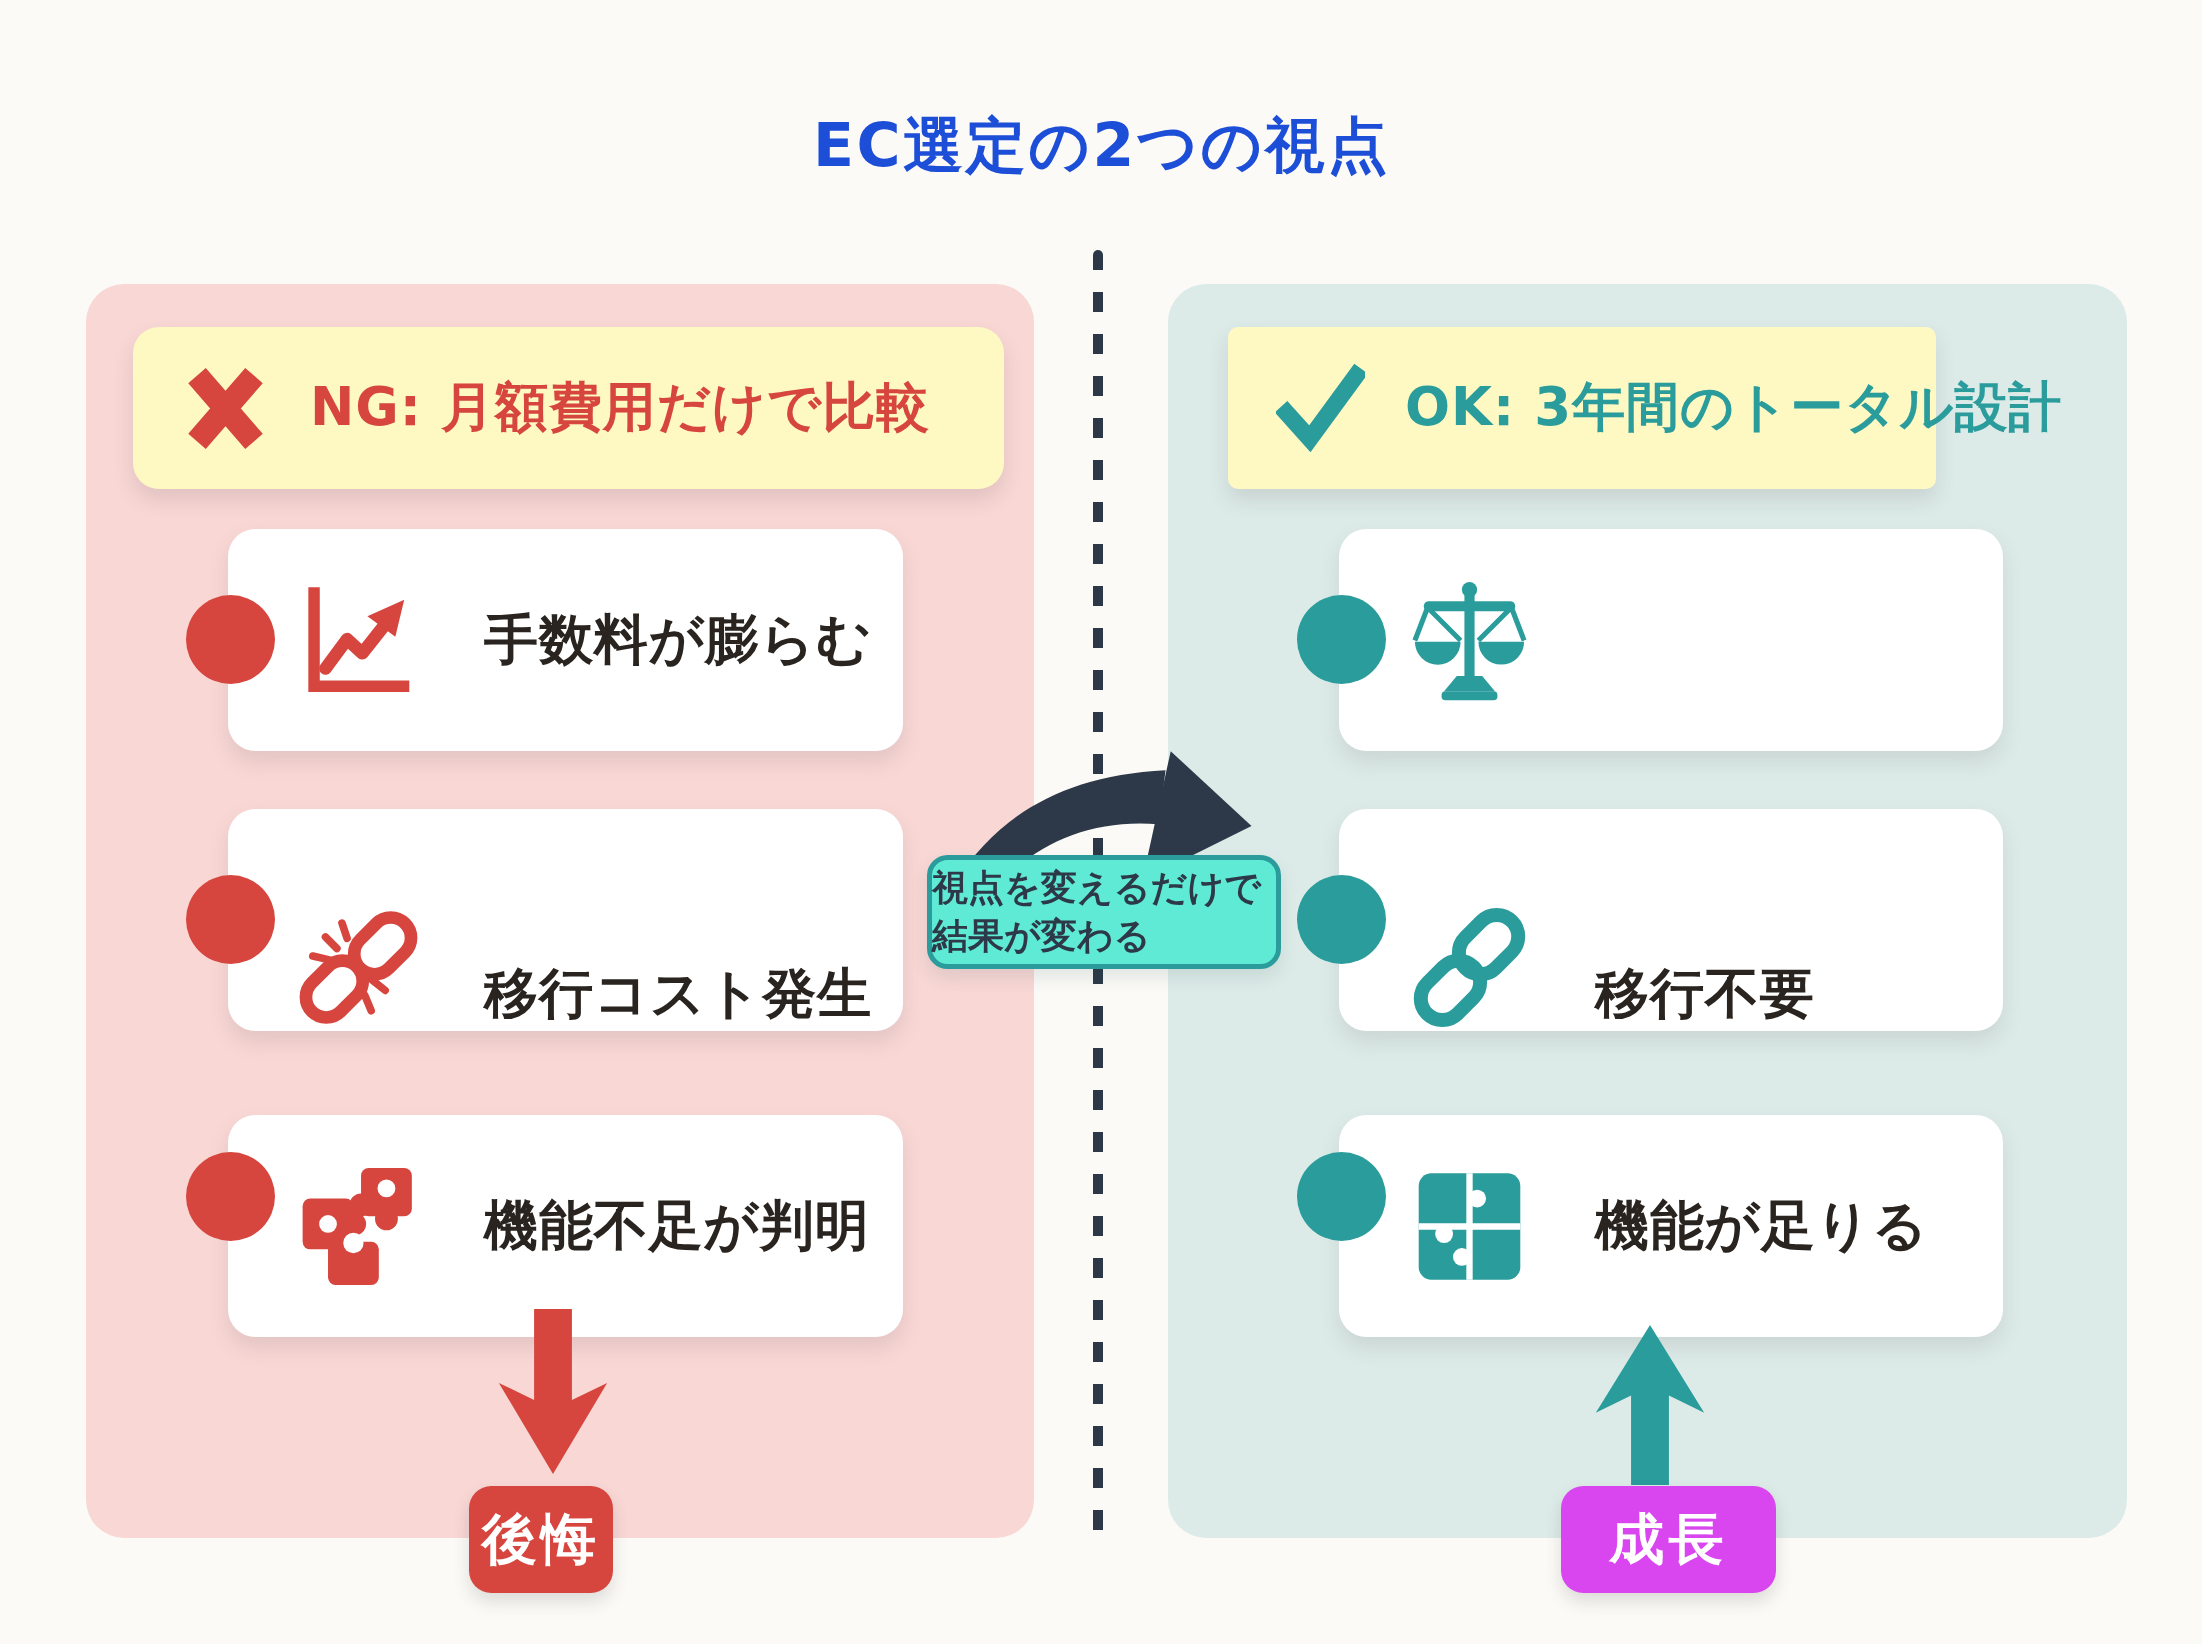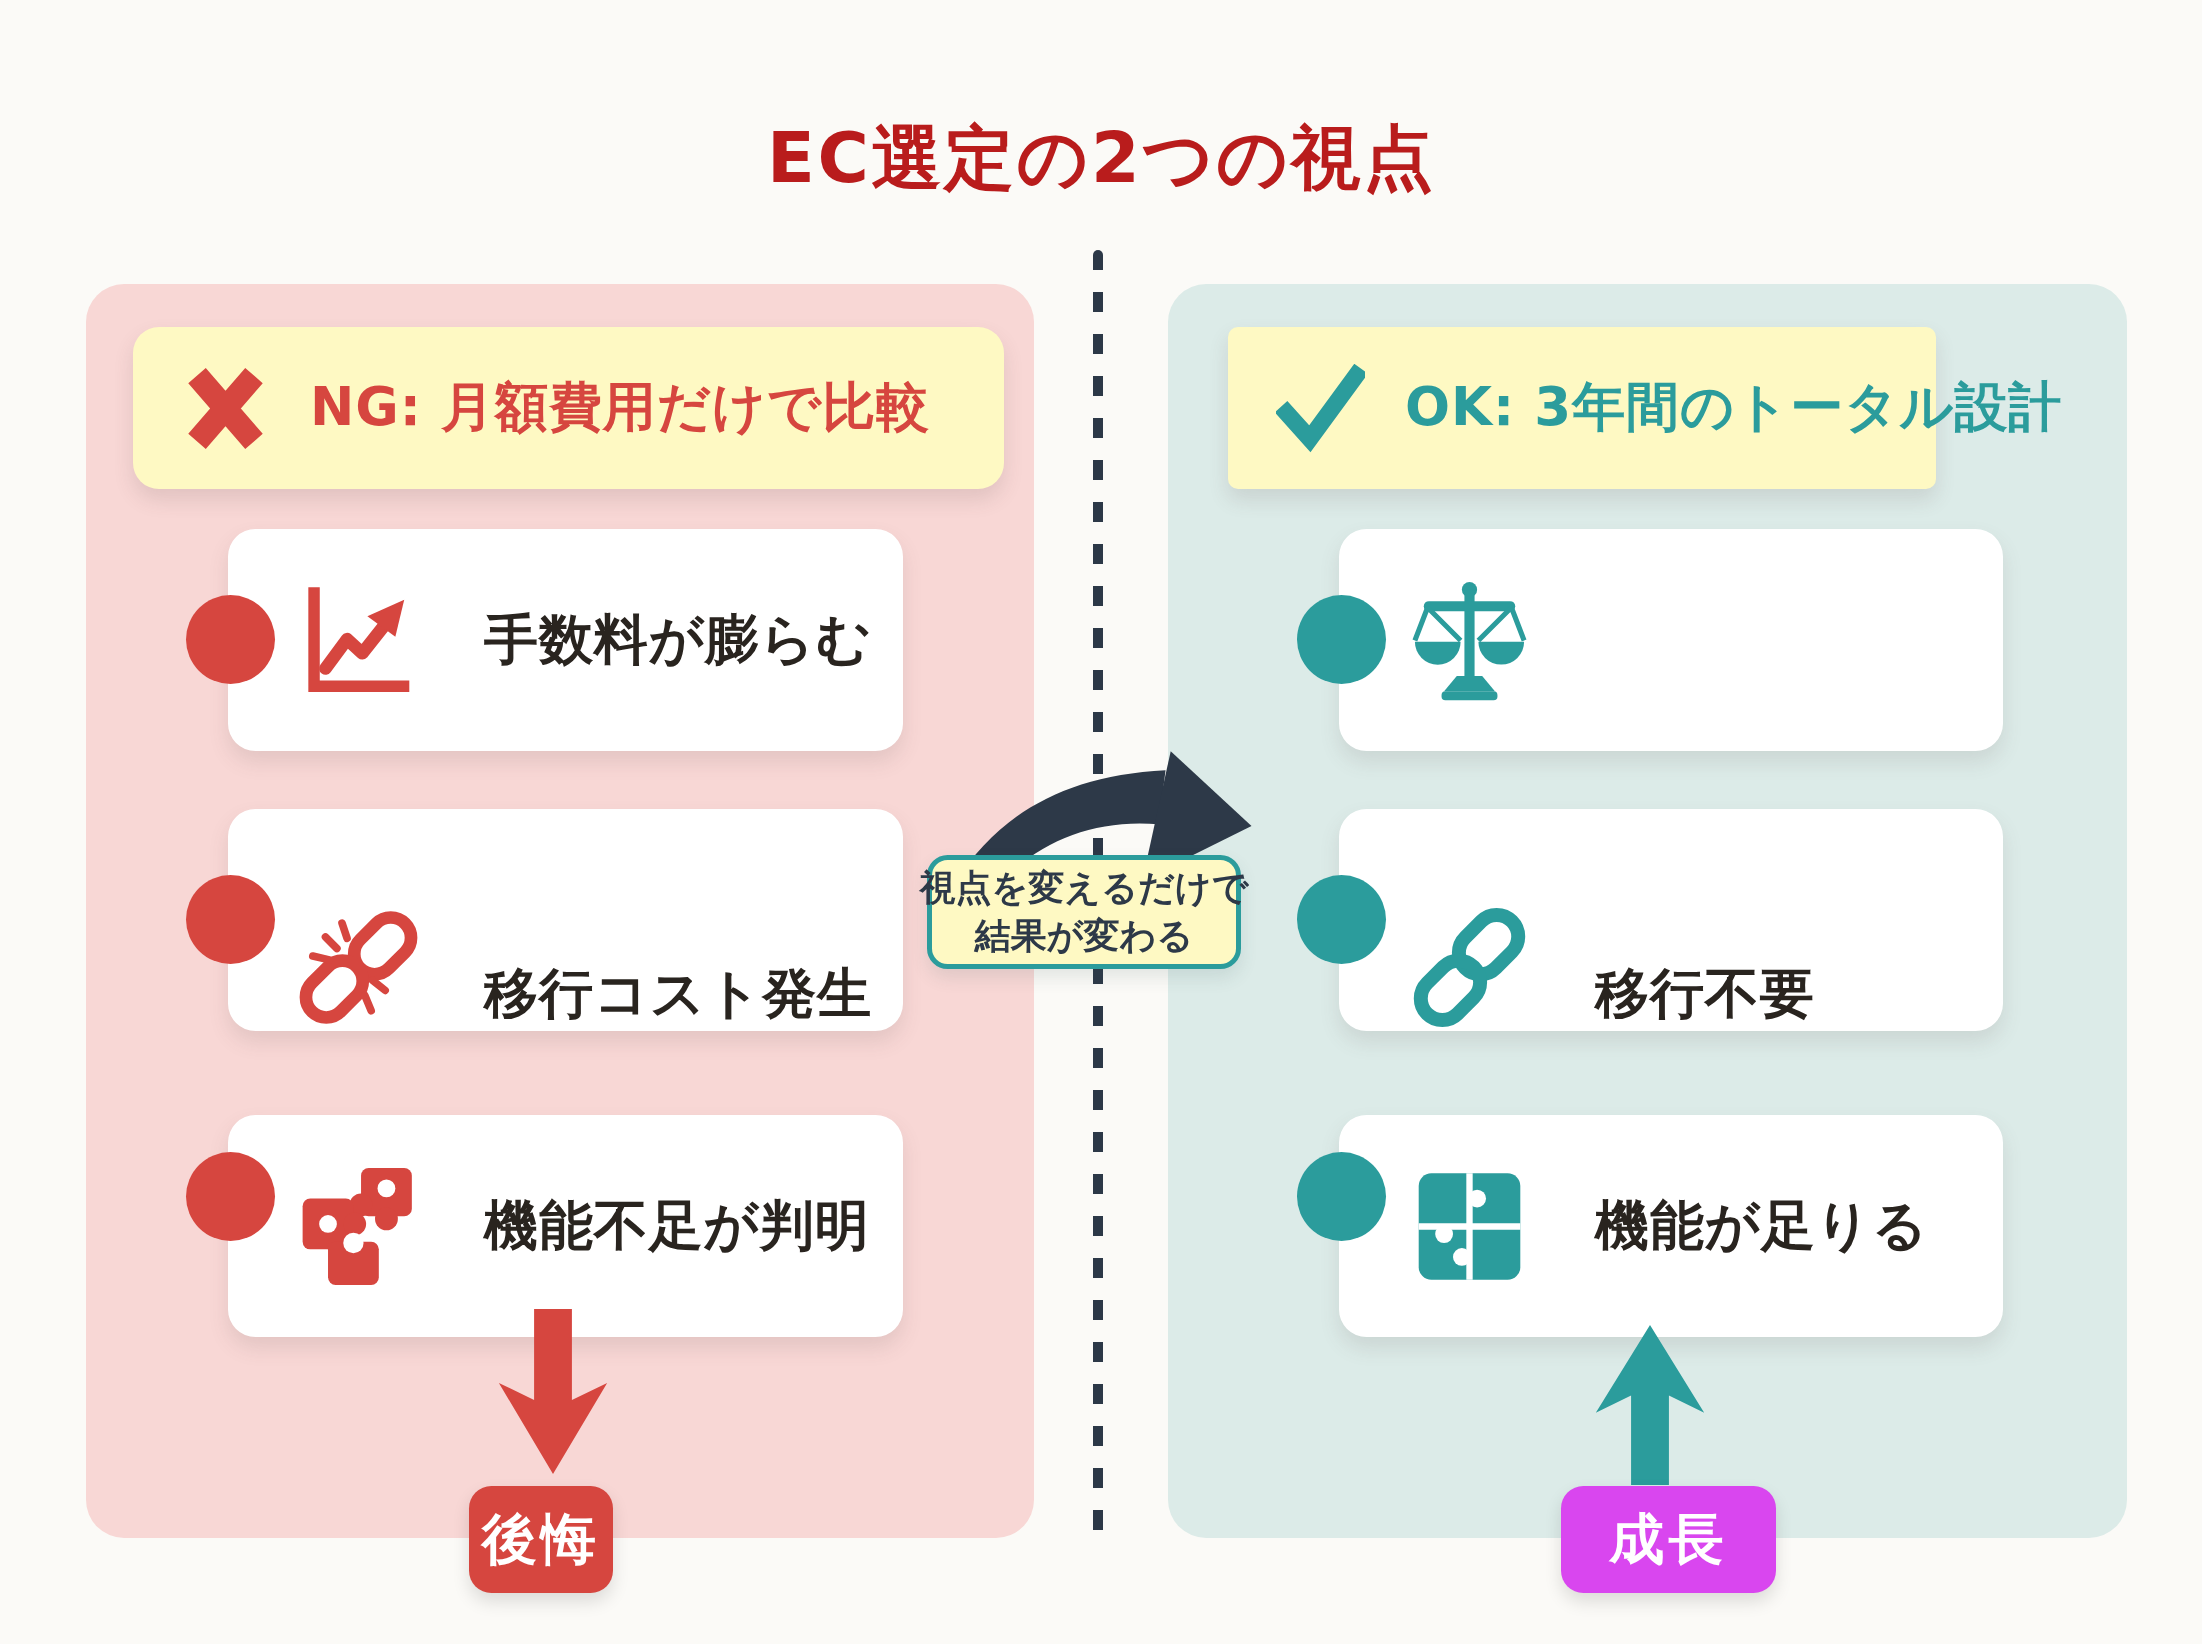--- a/index.html
+++ b/index.html
@@ -8,21 +8,21 @@
     background:#FBFAF7;
     font-family:"DejaVu Sans","Liberation Sans",sans-serif;
     position:relative;overflow:hidden;
   }
   .canvas{position:absolute;inset:0;width:2203px;height:1644px;}
 
   
   .page-title{
     position:absolute;top:71px;left:0;width:100%;
     text-align:center;
-    font-size:70px;font-weight:900;color:#b91c1c;
+    font-size:60px;font-weight:900;color:#1d4ed8;
     letter-spacing:2.6px;line-height:1.15;
   }
 
   
   .panel{position:absolute;top:284px;height:1254px;border-radius:38px;}
   .panel-left{left:86px;width:948px;background:#F8D7D5;}
   .panel-right{left:1168px;width:959px;background:#DCEBE8;}
 
   
   .divider{
@@ -59,24 +59,24 @@
     position:absolute;width:89px;height:89px;border-radius:50%;
   }
   .bullet.red{background:#D6463F;}
   .bullet.teal{background:#2B9C9C;}
   .bl{left:186px;} .br{left:1297px;}
   .bt1{top:595px;} .bt2{top:875px;} .bt3{top:1152px;}
 
   
   .curve-arrow{position:absolute;left:912px;top:734px;width:361px;height:172px;}
   .callout{
-    position:absolute;left:927px;top:855px;width:314px;height:114px;
-    background:#fef9c3;border:5.2px solid #2B9C9C;border-radius:20.6px;
+    position:absolute;left:927px;top:855px;width:354px;height:114px;
+    background:#5eead4;border:5.2px solid #2B9C9C;border-radius:20.6px;
     box-sizing:border-box;
-    display:flex;flex-direction:column;align-items:center;justify-content:center;
+    display:flex;flex-direction:column;justify-content:center;
     box-shadow:0 8.6px 17px rgba(60,90,90,0.12);
   }
   .callout span{font-size:36px;font-weight:800;color:#2D3948;line-height:1.34;white-space:nowrap;}
 
   
   .outcome-arrow{position:absolute;}
   .down-arrow{left:496px;top:1309px;width:114px;height:165px;}
   .up-arrow{left:1593px;top:1325px;width:114px;height:160px;}
   .badge{
     position:absolute;top:1486px;height:107px;border-radius:22.4px;

